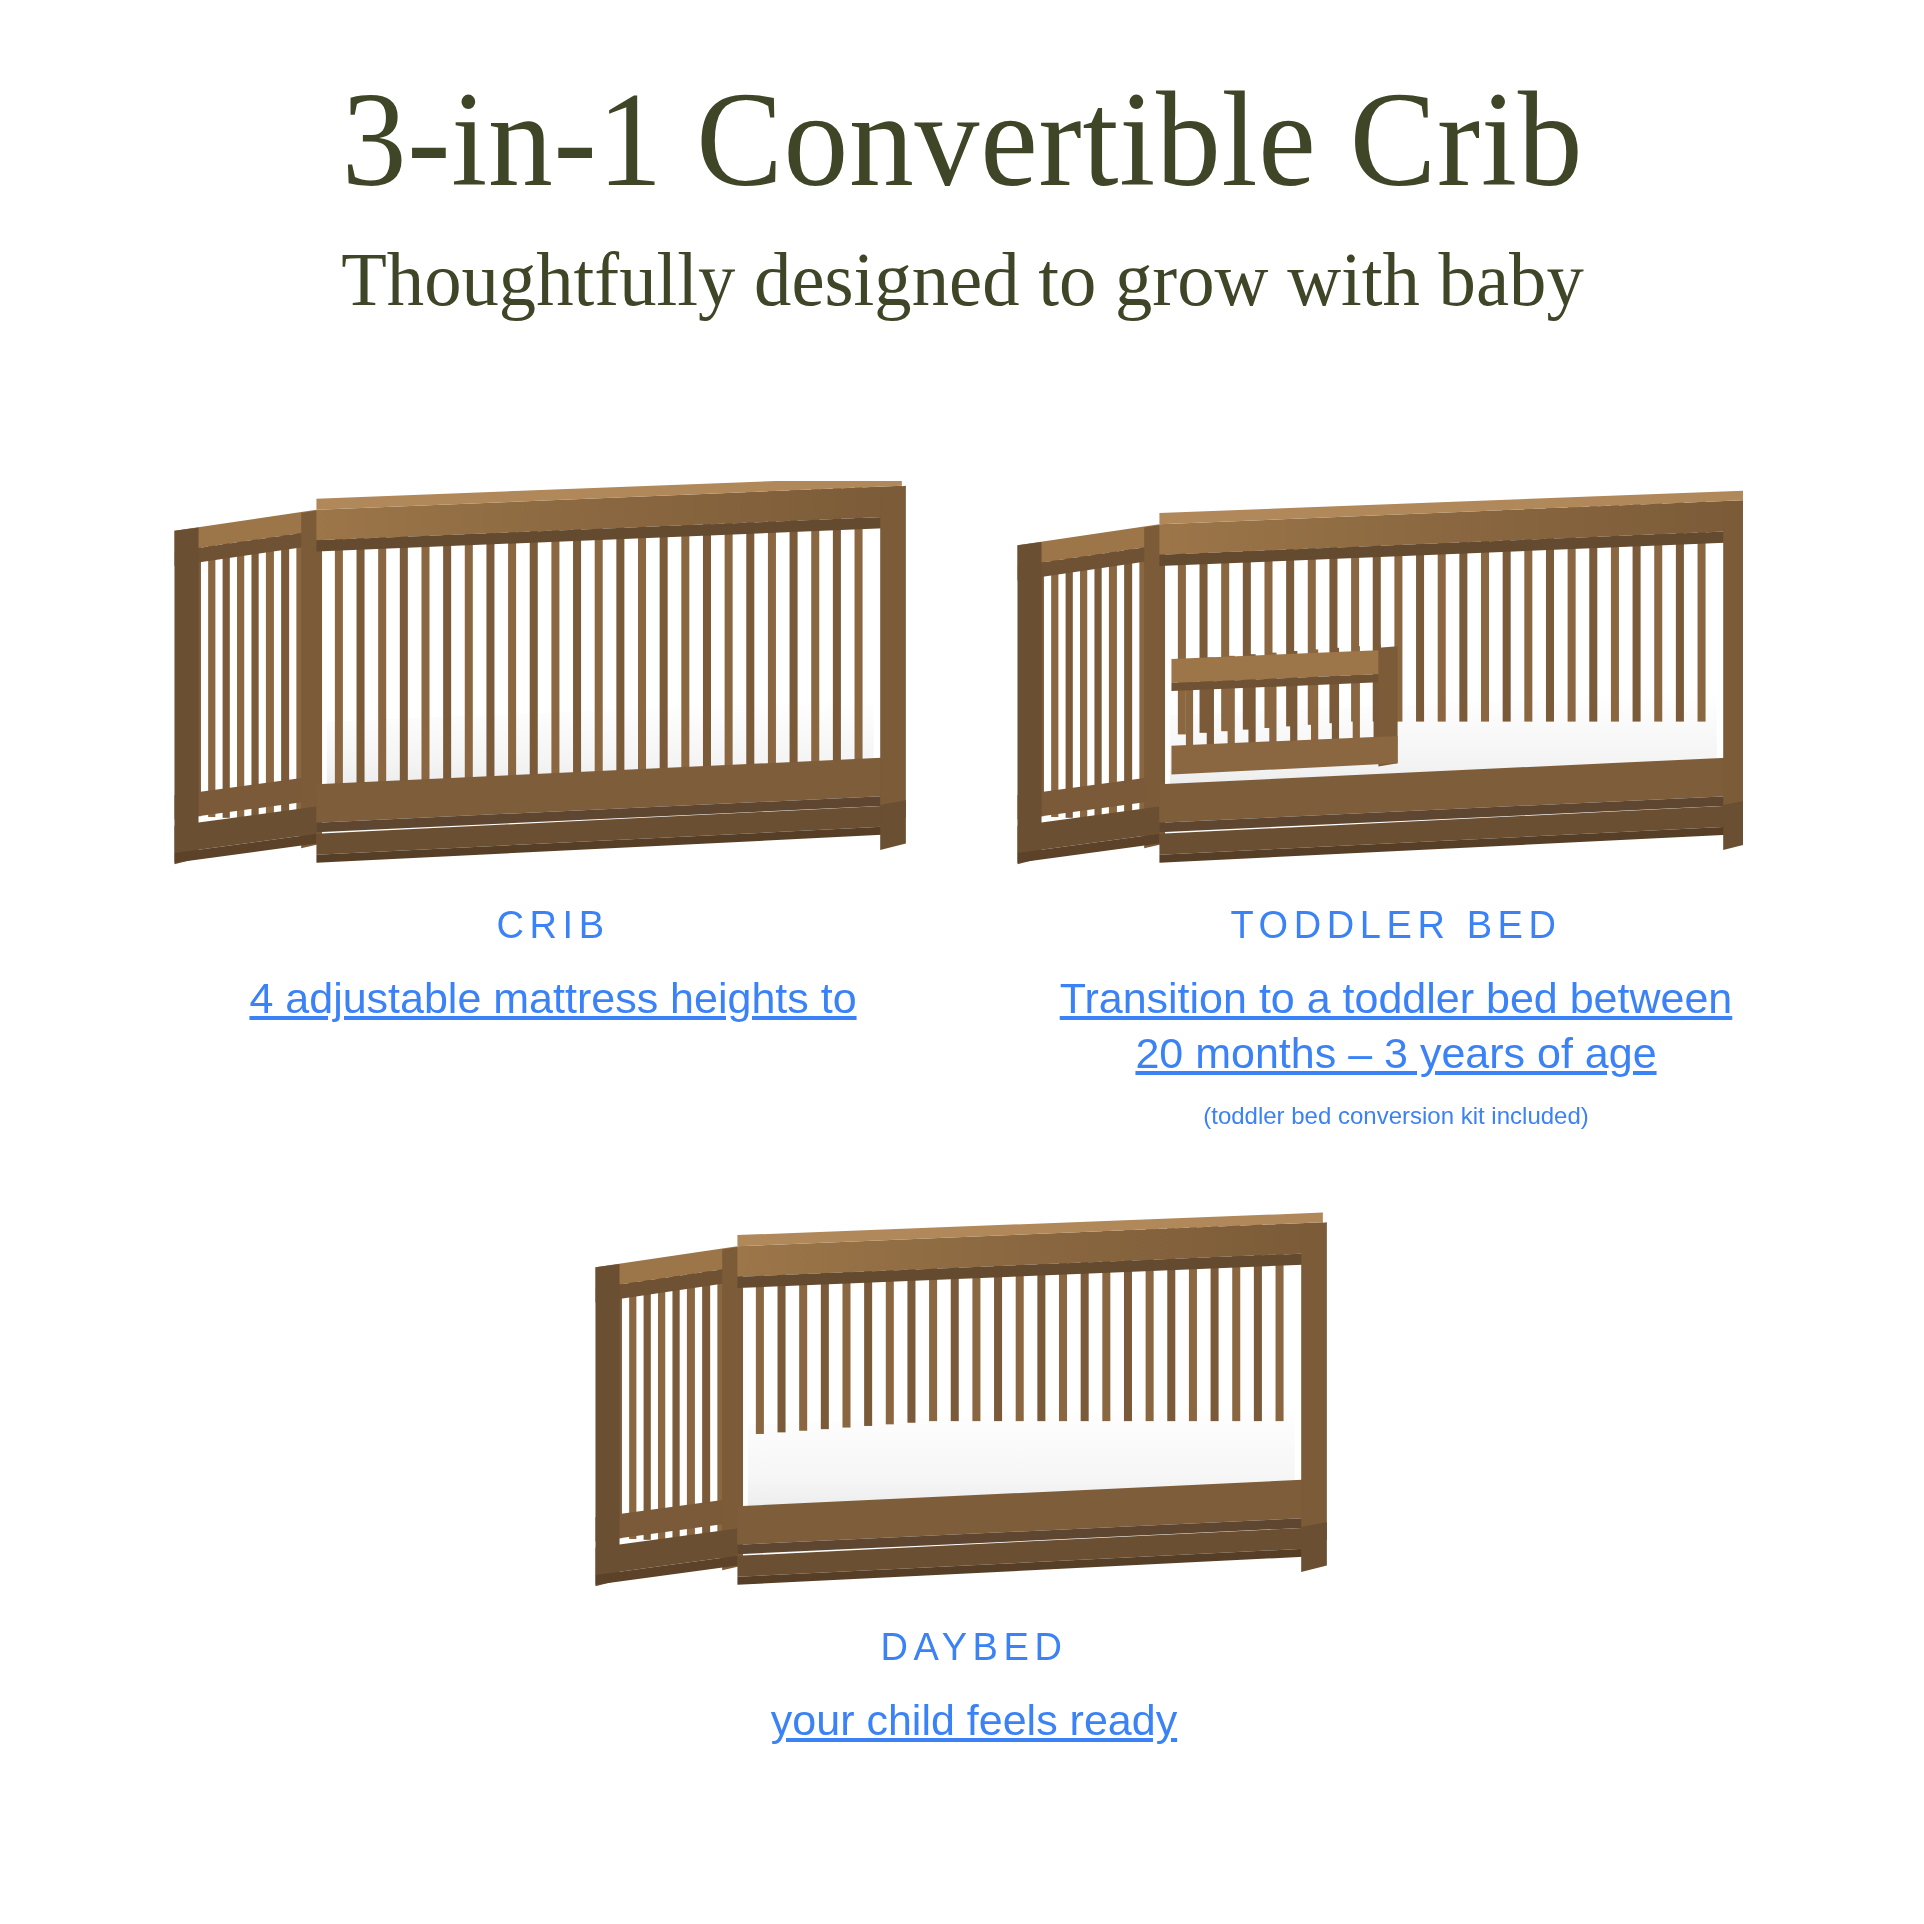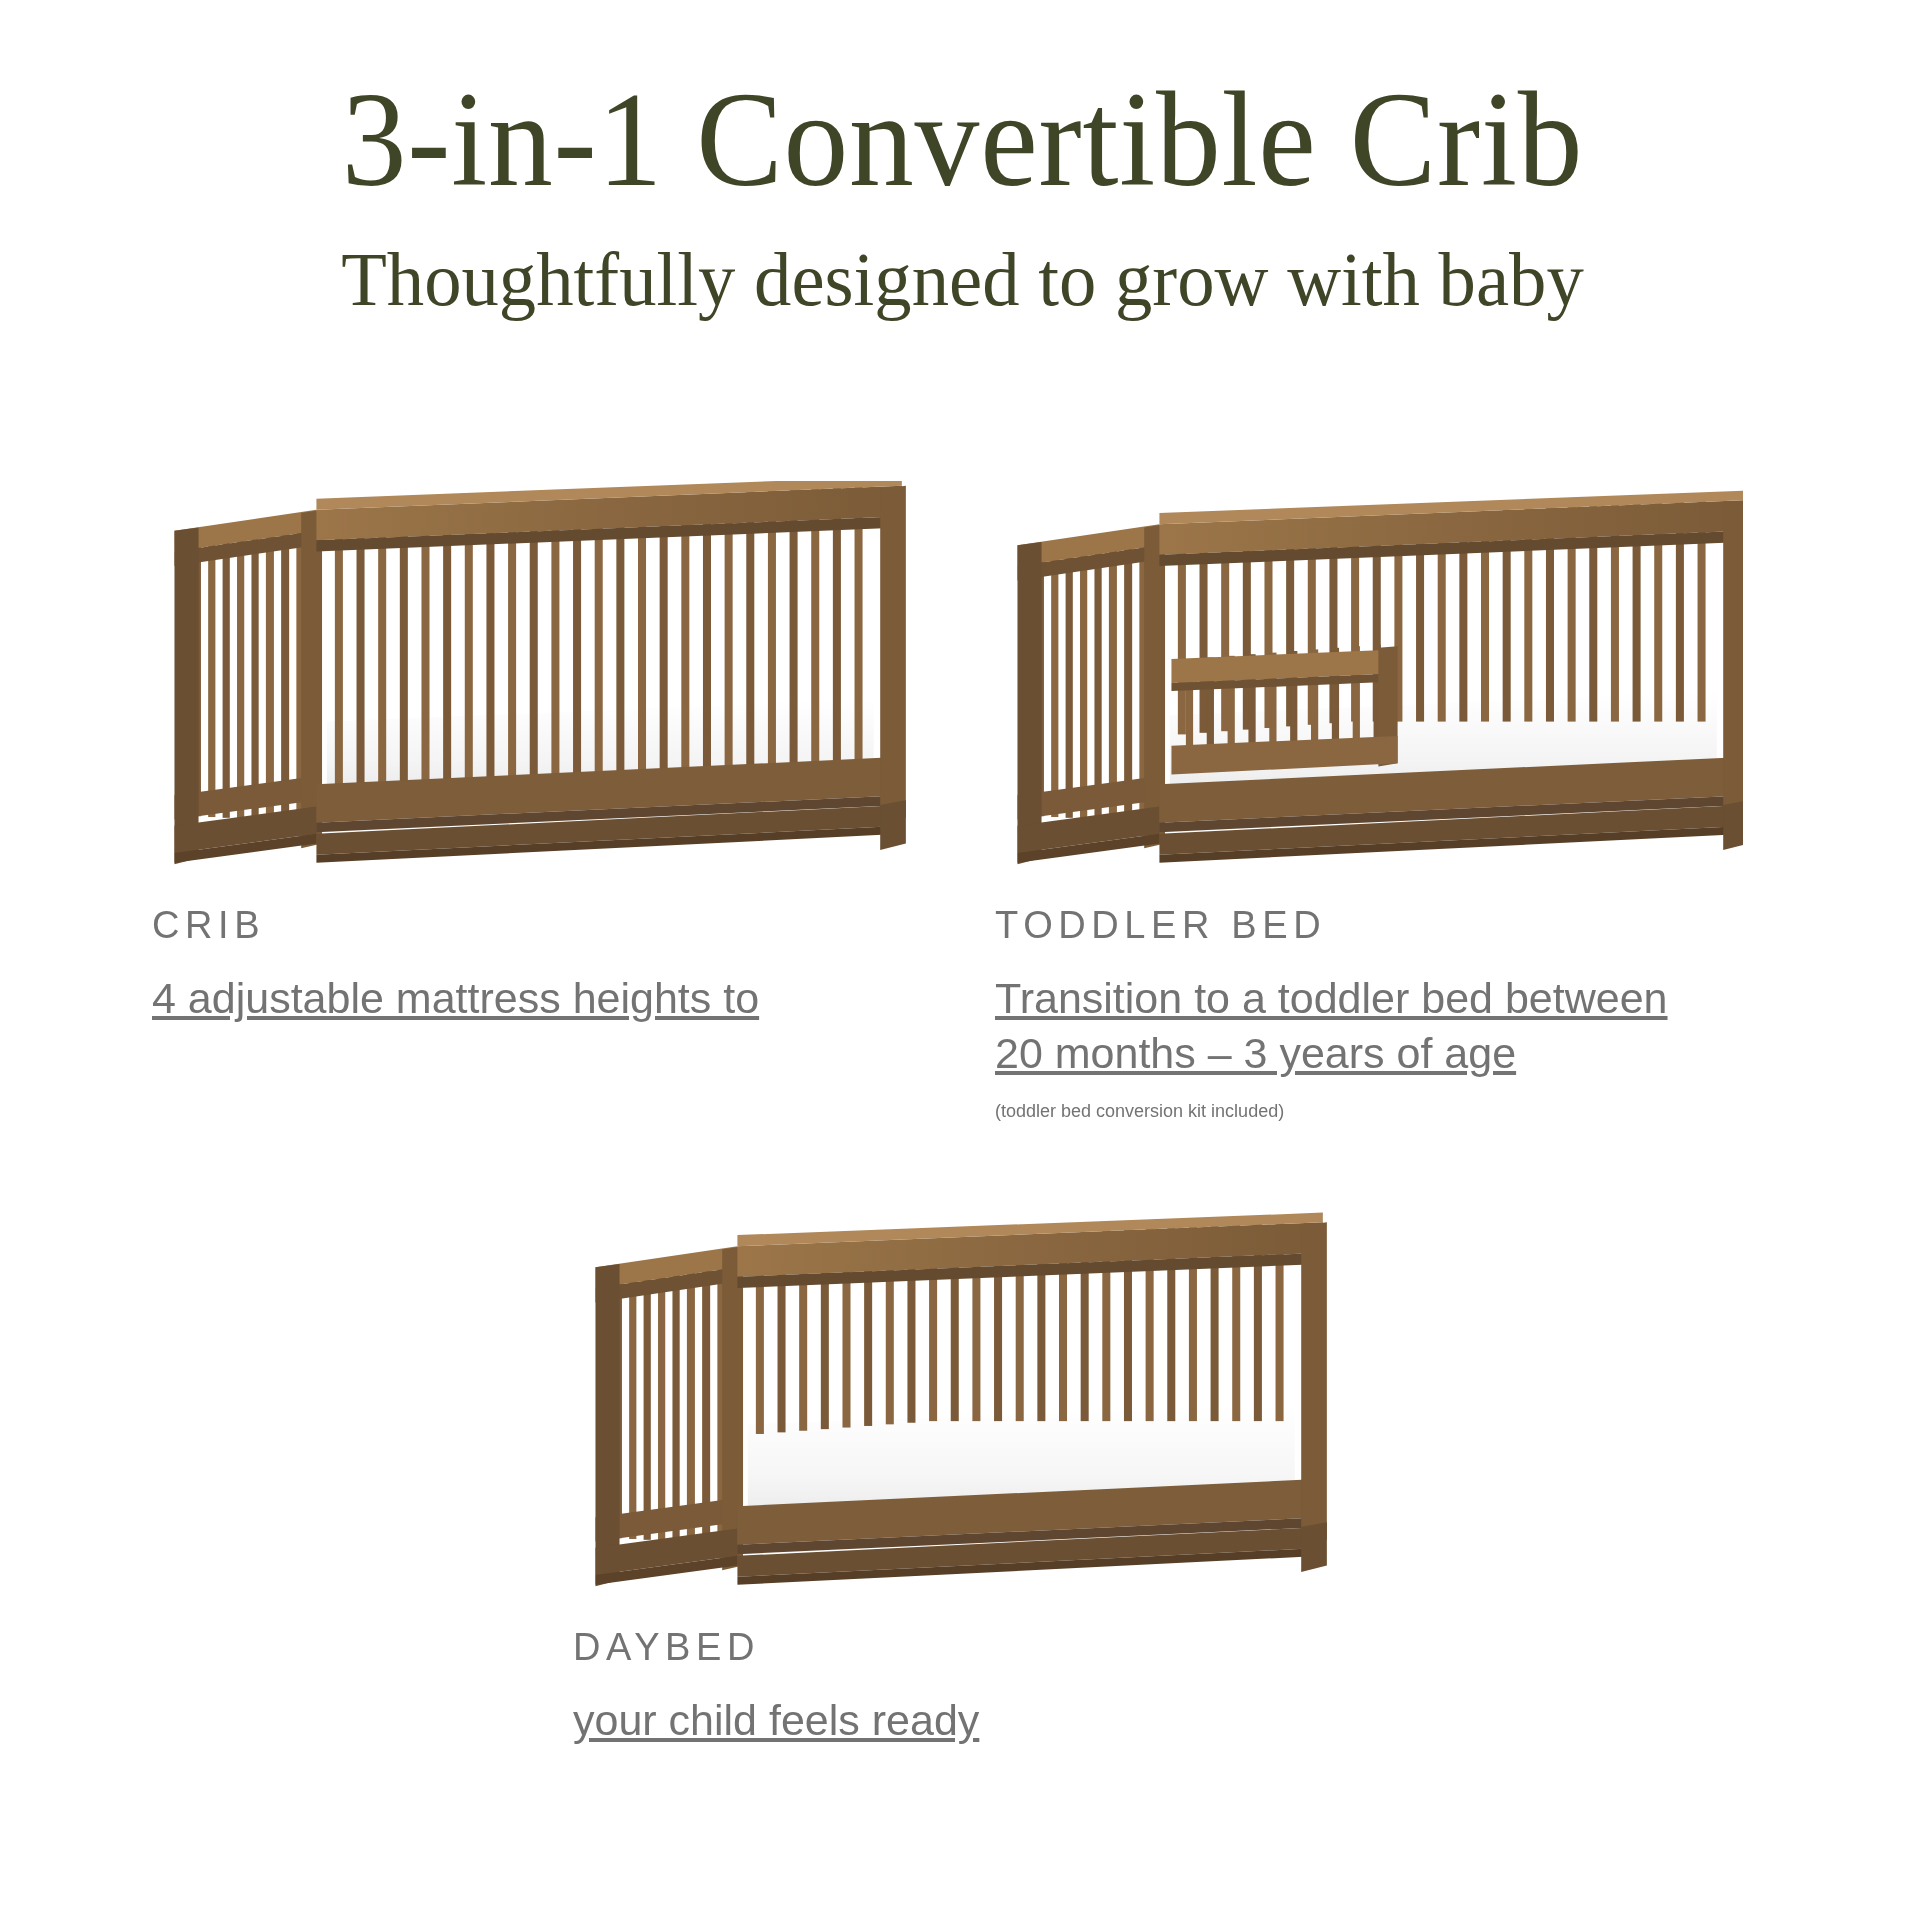--- a/index.html
+++ b/index.html
@@ -51,38 +51,38 @@
 
   
   .panel {
     position: absolute;
   }
   .figure {
     position: relative;
     width: 100%;
   }
   .caption {
-    text-align: left;
-    color: #737373;
+    text-align: center;
+    color: #3b82f6;
   }
   .cap-label {
     font-size: 38px;
     letter-spacing: 5.6px;
     line-height: 1.0;
     margin-bottom: 27px;
     white-space: nowrap;
   }
   .cap-line {
     font-size: 43px;
     line-height: 1.28;
     white-space: nowrap;
     text-decoration: underline;
   }
   .cap-fine {
-    font-size: 18px;
+    font-size: 24px;
     line-height: 1.3;
     margin-top: 19px;
     white-space: nowrap;
   }
 </style>
 </head>
 <body>
 
 <div class="page">
 

